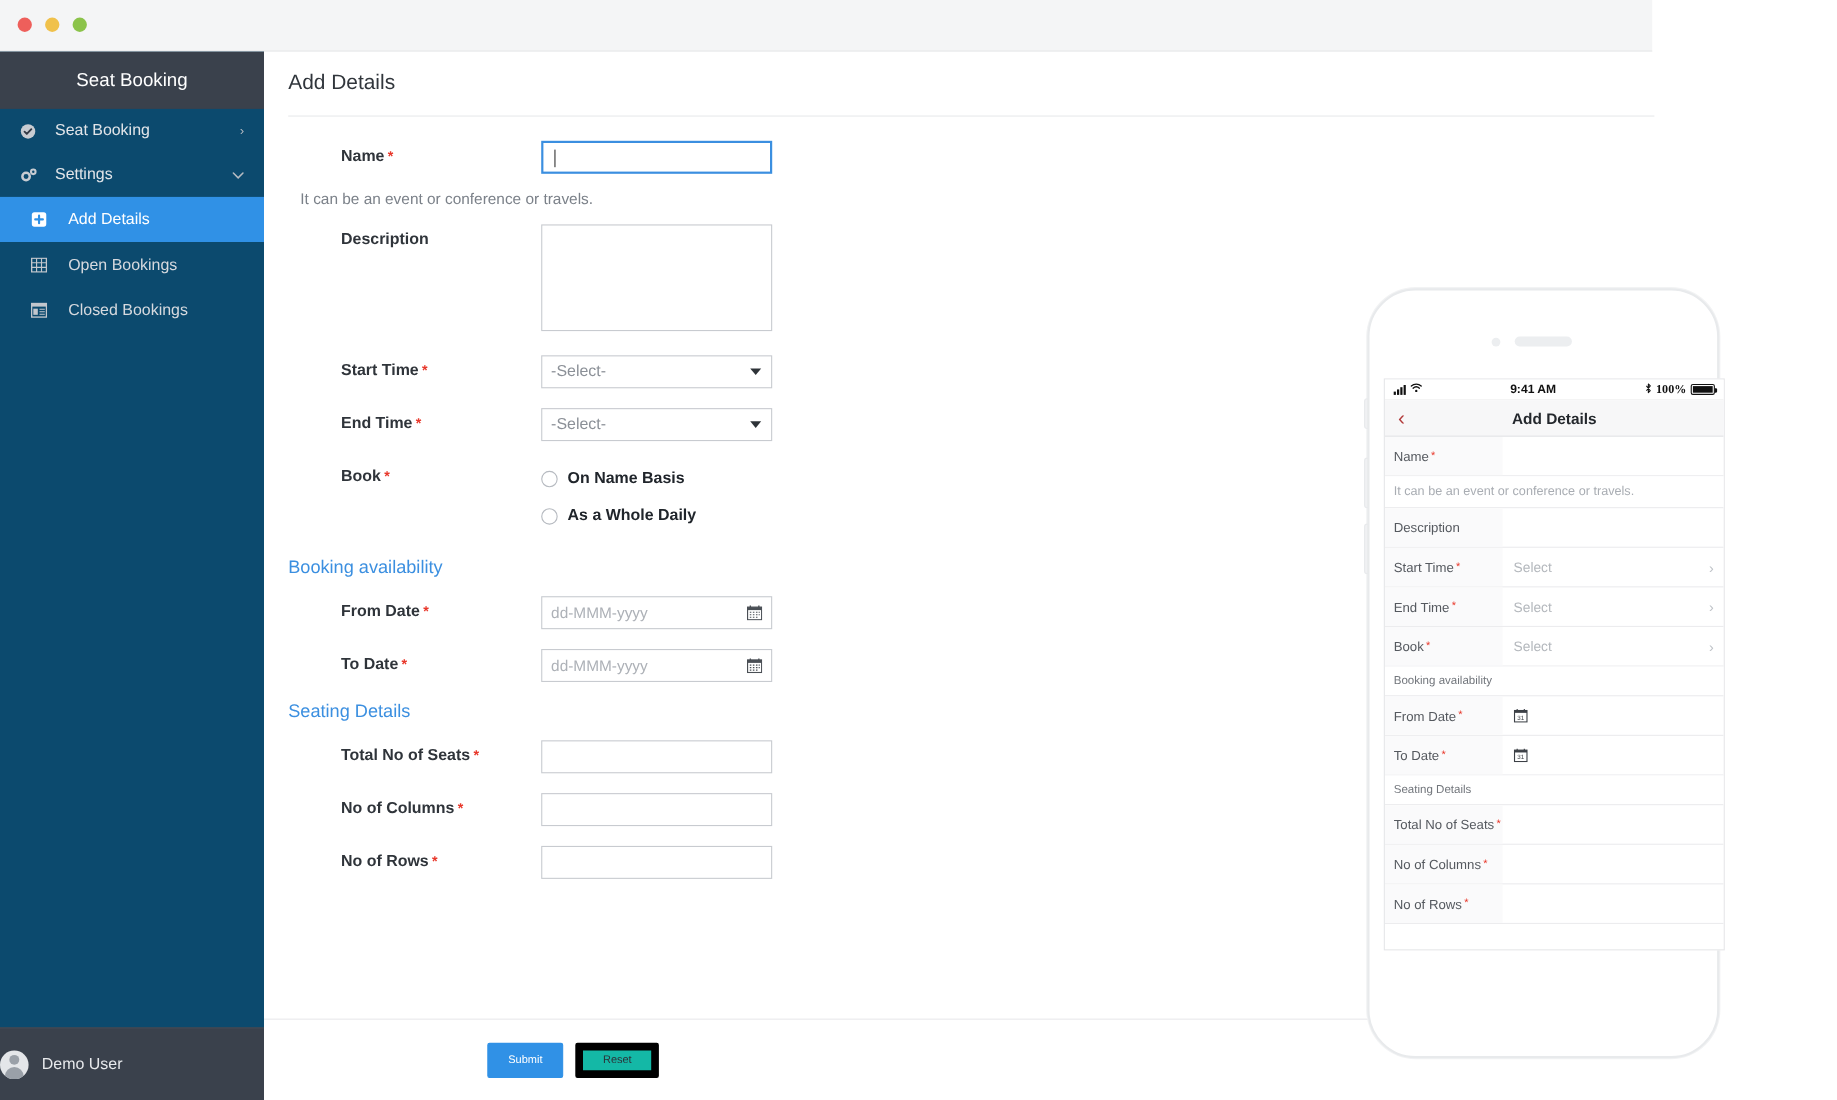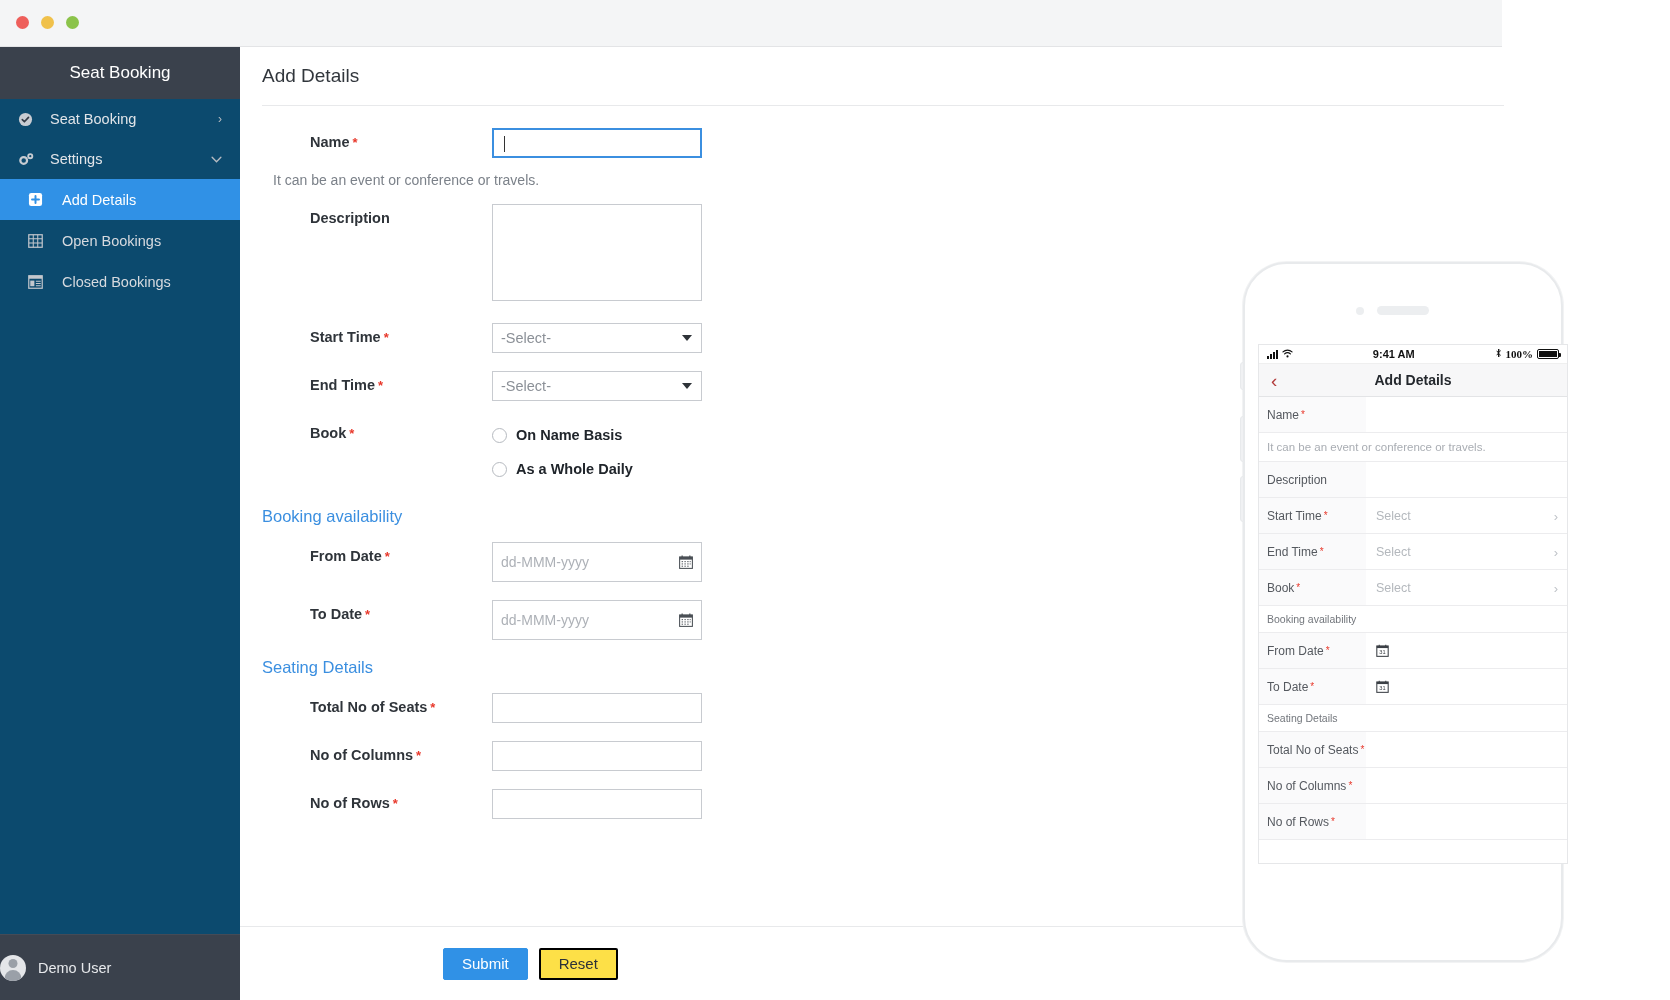--- a/index.html
+++ b/index.html
@@ -158,21 +158,21 @@
   }
   .sel .arr {
     position: absolute; right: 9px; top: 50%;
     transform: translateY(-50%);
     width: 0; height: 0;
     border-left: 5px solid transparent;
     border-right: 5px solid transparent;
     border-top: 6px solid #2e3338;
   }
   .datefield {
-    width: 210px; height: 40px;
+    width: 210px; height: 30px;
     border: 1px solid #c8cbd0; background: #fff;
     display: flex; align-items: center;
     padding: 0 8px; position: relative;
     font-size: 14px; color: #adb1b7;
   }
   .cal-ic {
     position: absolute; right: 8px; top: 50%;
     transform: translateY(-50%);
     width: 14px; height: 14px;
   }
@@ -203,28 +203,28 @@
     width: 1262px; height: 1px; background: #e8e9eb;
   }
   .footer {
     position: absolute; left: 0; bottom: 0;
     width: 1262px; height: 73px;
     display: flex; align-items: center;
     padding-left: 203px; gap: 11px;
   }
   .btn {
     height: 32px; padding: 0 18px;
-    font-size: 15px; border-radius: 2px;
+    font-size: 10px; border-radius: 2px;
     display: inline-flex; align-items: center; justify-content: center;
   }
   .btn-primary {
     background: #3091e6; color: #ffffff; border: 1px solid #3091e6;
   }
   .btn-default {
-    background: #fde047; color: #2c3138; border: 2px solid #000000;
+    background: #14b8a6; color: #2c3138; border: 7px solid #000000;
   }
 
   
   .phone {
     position: absolute; left: 1243px; top: 262px;
     width: 320px; height: 700px;
     background: #ffffff;
     border: 2px solid #e8eaec;
     border-radius: 44px;
     box-shadow: 0 0 0 1px #f2f3f4;

